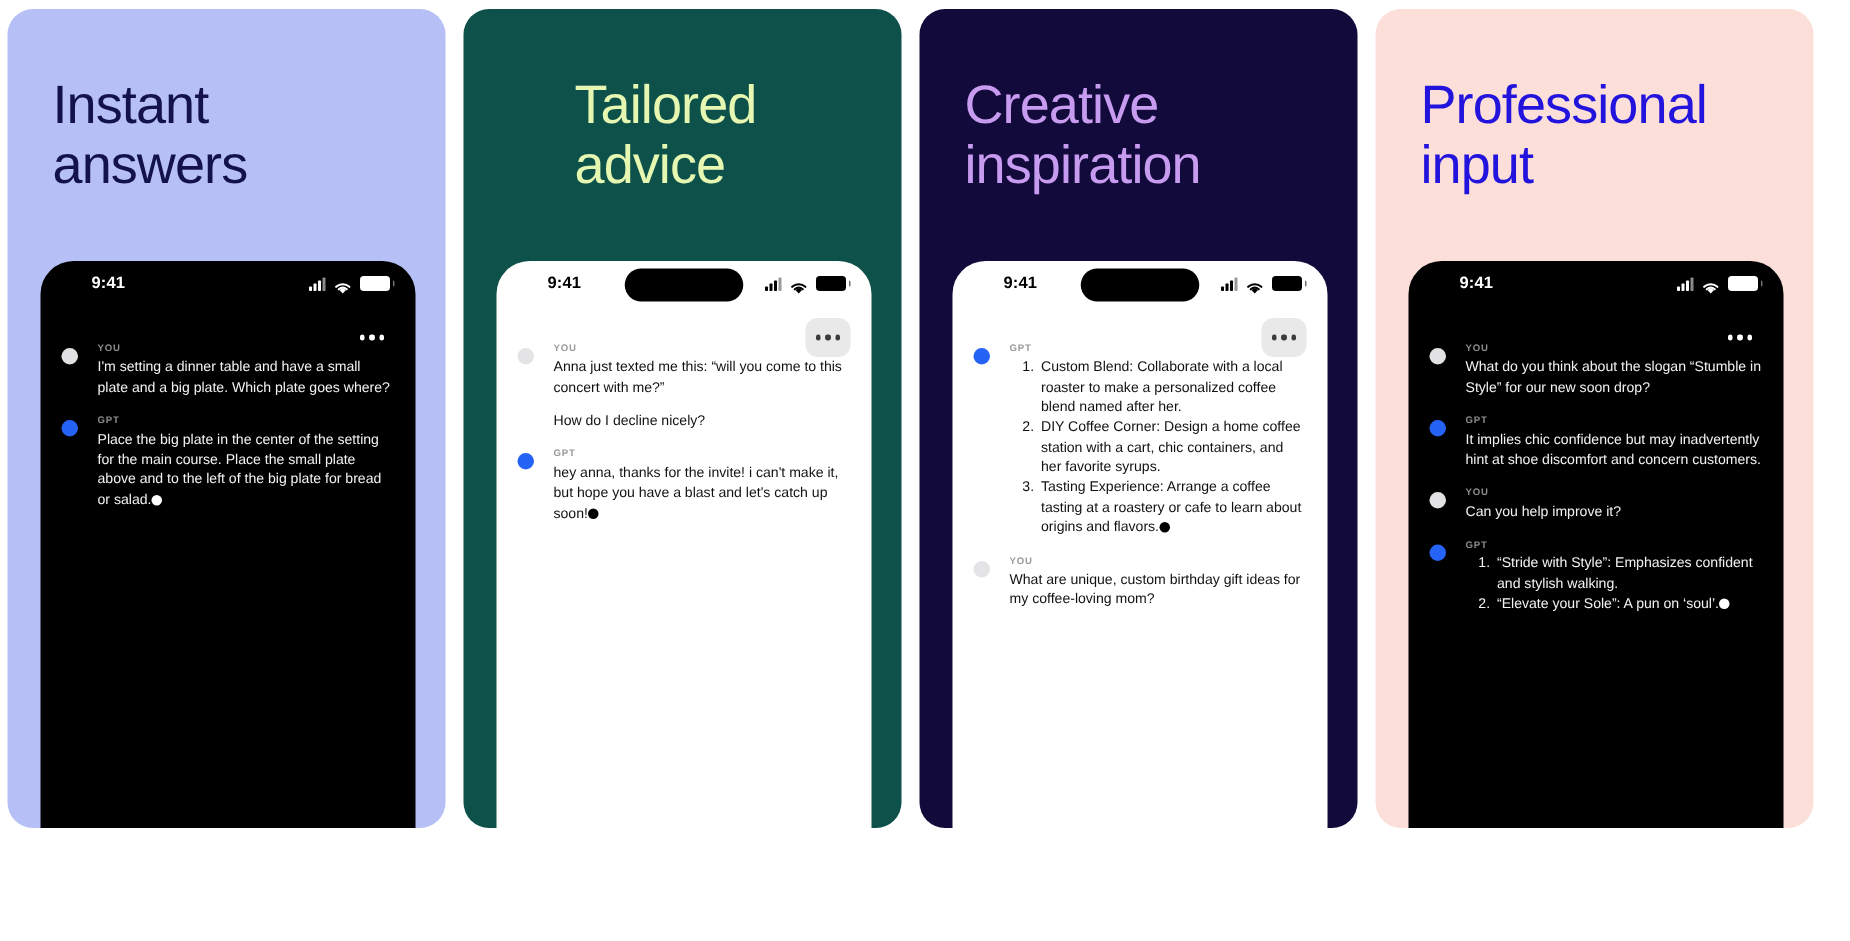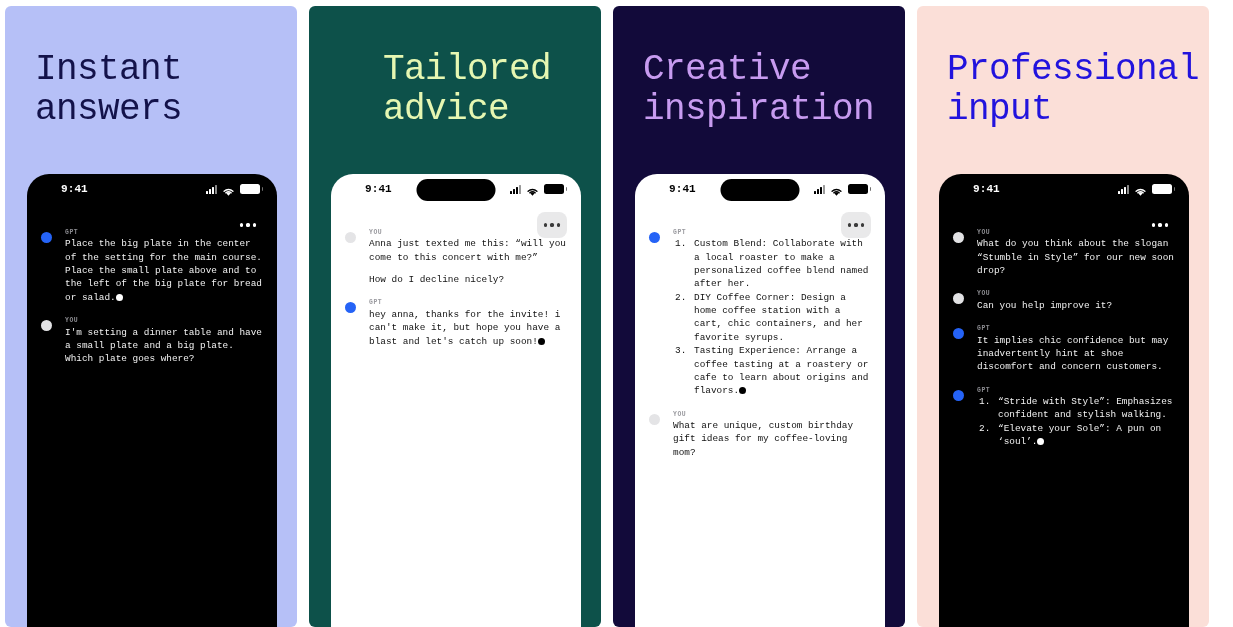--- a/index.html
+++ b/index.html
@@ -19,24 +19,23 @@
     height: 627px;
     gap: 12px;
     padding: 6px 5px 0 5px;
     box-sizing: border-box;
     background: #ffffff;
   }
   .panel {
     position: relative;
     width: 292px;
     flex: 0 0 292px;
-    border-radius: 6px;
+    border-radius: 17px;
     overflow: hidden;
-    height: 621px;
-    font-family: Liberation Mono, monospace;
+    height: 546px;
   }
   .headline {
     position: absolute;
     left: 30px;
     top: 44px;
     font-size: 36px;
     line-height: 1.12;
     letter-spacing: -0.6px;
     font-weight: 400;
     white-space: pre-line;
@@ -225,28 +224,28 @@
             <span class="batt"></span>
           </div>
         </div>
         <div class="menu-btn">
           <span></span>
           <span></span>
           <span></span>
         </div>
         <div class="convo">
           <div class="msg">
+            <div class="avatar you"></div>
+            <div class="role">YOU</div>
+            <p class="body-text">I'm setting a dinner table and have a small plate and a big plate. Which plate goes where?</p>
+          </div>
+          <div class="msg">
             <div class="avatar gpt"></div>
             <div class="role">GPT</div>
             <p class="body-text">Place the big plate in the center of the setting for the main course. Place the small plate above and to the left of the big plate for bread or salad.<span class="cursor-dot"></span></p>
-          </div>
-          <div class="msg">
-            <div class="avatar you"></div>
-            <div class="role">YOU</div>
-            <p class="body-text">I'm setting a dinner table and have a small plate and a big plate. Which plate goes where?</p>
           </div>
         </div>
       </div>
     </div>
     <div class="panel" style="background: rgb(13, 81, 74);">
       <h1 class="headline" style="color: rgb(230, 247, 178); margin-left: 44px;">Tailored
 advice</h1>
       <div class="phone light">
         <div class="statusbar">
           <div class="status-time">9:41</div>
@@ -357,28 +356,28 @@
           <span></span>
           <span></span>
         </div>
         <div class="convo">
           <div class="msg">
             <div class="avatar you"></div>
             <div class="role">YOU</div>
             <p class="body-text">What do you think about the slogan “Stumble in Style” for our new soon drop?</p>
           </div>
           <div class="msg">
+            <div class="avatar gpt"></div>
+            <div class="role">GPT</div>
+            <p class="body-text">It implies chic confidence but may inadvertently hint at shoe discomfort and concern customers.</p>
+          </div>
+          <div class="msg">
             <div class="avatar you"></div>
             <div class="role">YOU</div>
             <p class="body-text">Can you help improve it?</p>
-          </div>
-          <div class="msg">
-            <div class="avatar gpt"></div>
-            <div class="role">GPT</div>
-            <p class="body-text">It implies chic confidence but may inadvertently hint at shoe discomfort and concern customers.</p>
           </div>
           <div class="msg">
             <div class="avatar gpt"></div>
             <div class="role">GPT</div>
             <ol class="items">
               <li>“Stride with Style”: Emphasizes confident and stylish walking.</li>
               <li>“Elevate your Sole”: A pun on ‘soul’.<span class="cursor-dot"></span></li>
             </ol>
           </div>
         </div>

